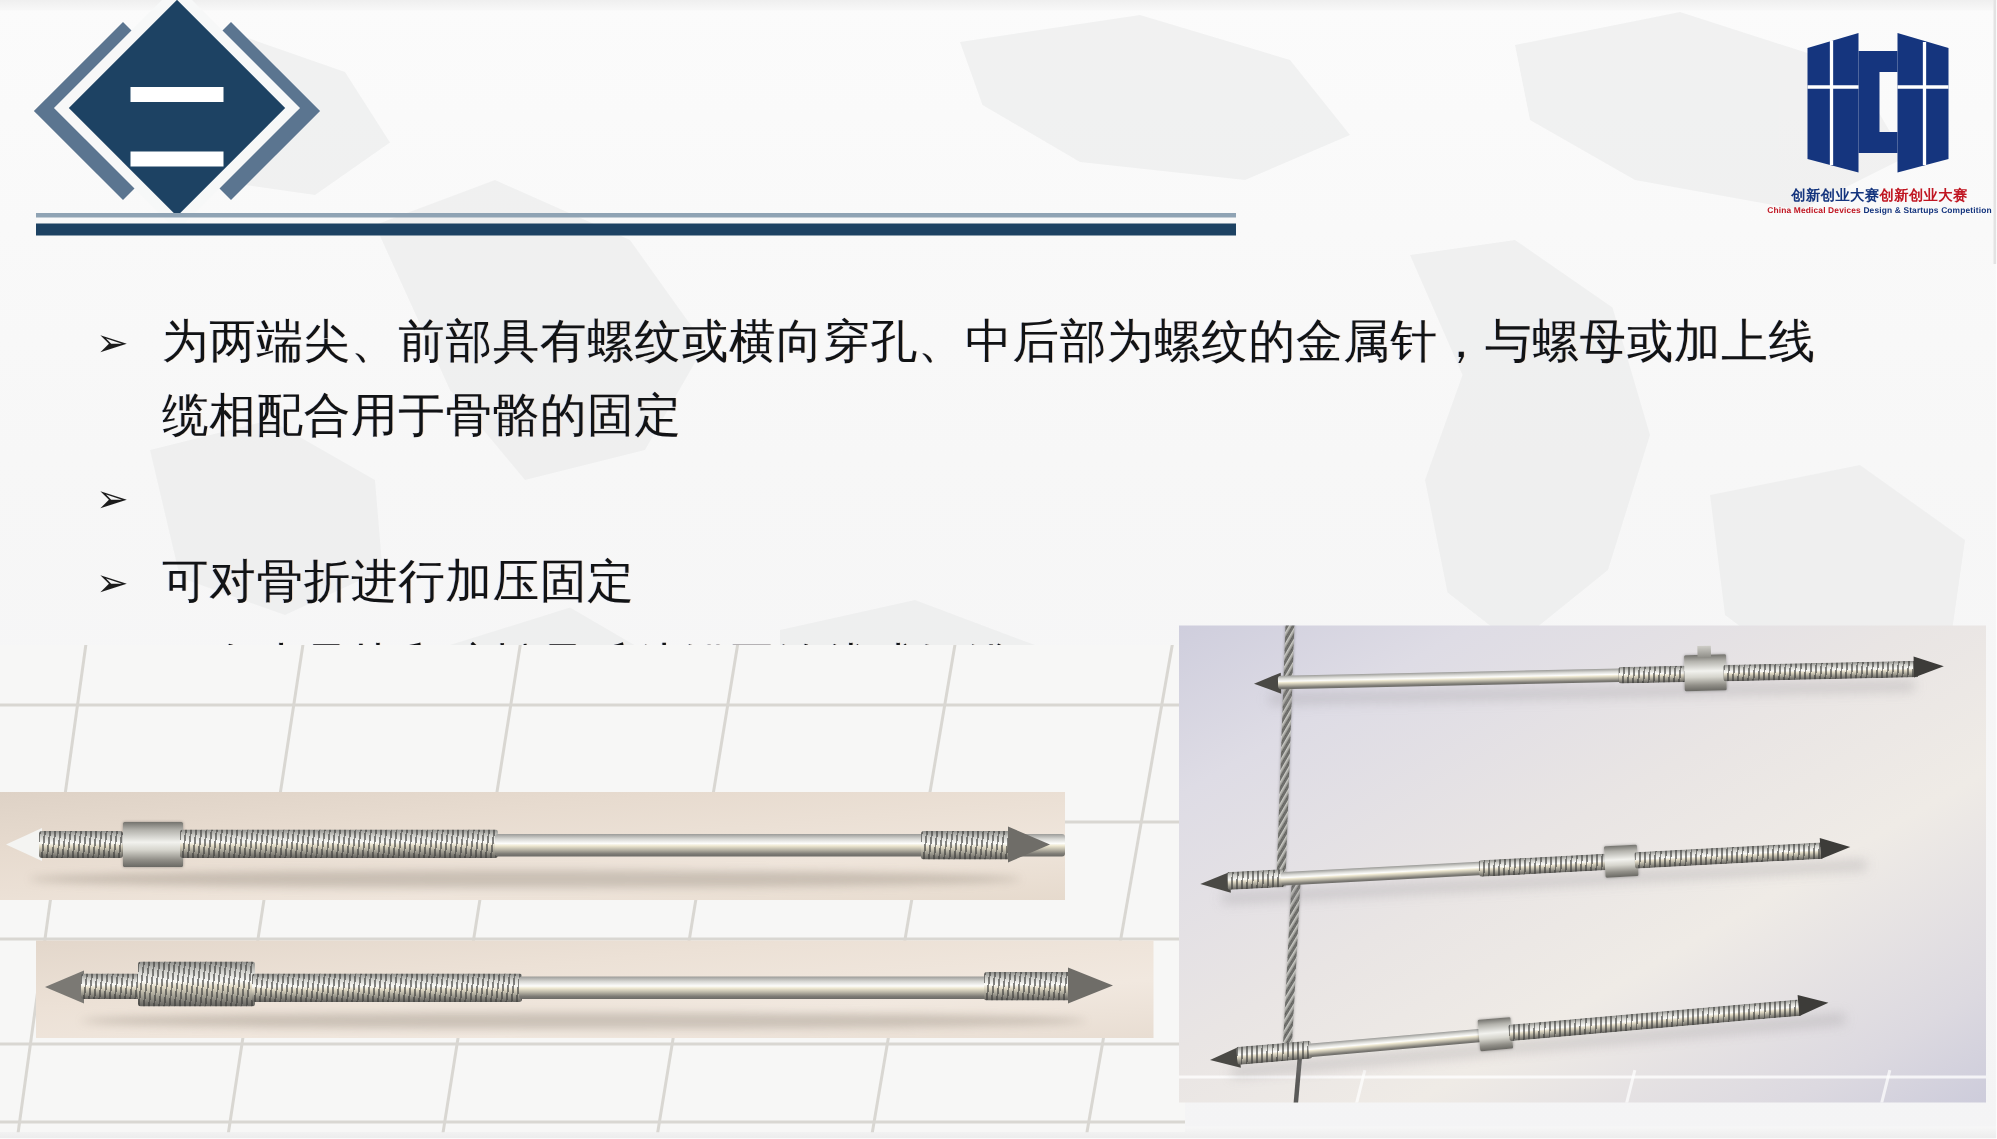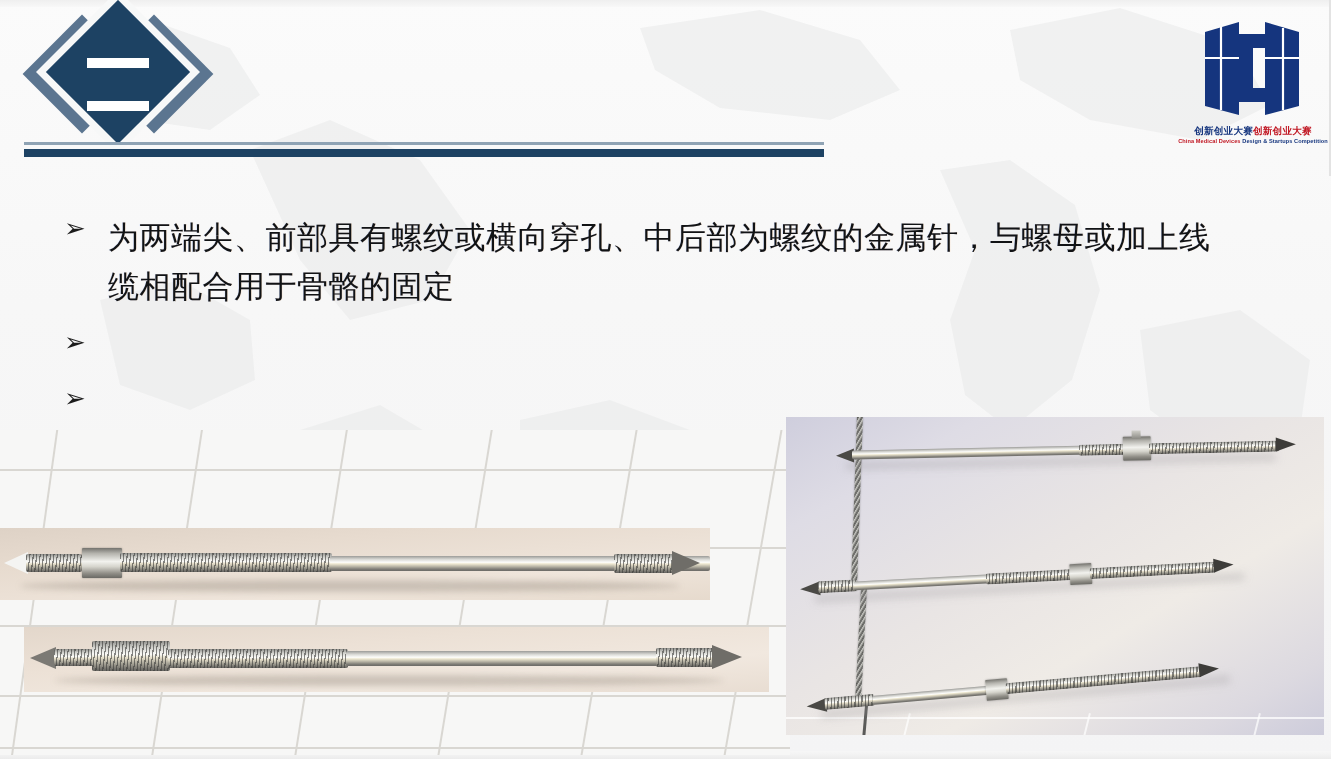--- a/index.html
+++ b/index.html
@@ -63,21 +63,21 @@
   .comp-en .blue{color:#15357e;}
   .comp-divider{position:absolute;right:0;top:0;width:2px;height:176px;
     background:#e3e3e3;}
 
   
   .bullets{position:absolute;left:60px;top:203px;width:1180px;}
   .bullet{display:flex;align-items:flex-start;margin-bottom:6px;}
   .arrow{width:44px;flex:0 0 44px;font-size:26px;color:#1b1b1b;line-height:50px;
     text-align:left;padding-left:4px;}
   .btext{font-size:31px;line-height:49px;color:#111315;letter-spacing:.5px;
-    text-shadow:0.5px 0 0 rgba(255,150,50,.20), -0.5px 0 0 rgba(50,110,255,.20);margin-top:10px;}
+    text-shadow:0.5px 0 0 rgba(255,150,50,.20), -0.5px 0 0 rgba(50,110,255,.20);}
 
   
   .tilefloor{position:absolute;left:0;top:430px;width:790px;height:325px;overflow:hidden;}
   .tilefloor svg{display:block;}
 
   
   .photoA{position:absolute;left:0px;top:528px;width:710px;height:72px;
     background:linear-gradient(175deg,#ded2c6 0%,#e7dbcf 30%,#efe5db 70%,#e6dacd 100%);
     overflow:hidden;}
   .photoB{position:absolute;left:24px;top:627px;width:745px;height:65px;
@@ -178,20 +178,21 @@
   <div class="bullets">
     <div class="bullet">
       <span class="arrow">➢</span>
       <span class="btext">为两端尖、前部具有螺纹或横向穿孔、中后部为螺纹的金属针，与螺母或加上线缆相配合用于骨骼的固定</span>
     </div>
     <div class="bullet">
       <span class="arrow">➢</span>
     </div>
     <div class="bullet">
       <span class="arrow">➢</span>
+      <span class="btext">可对骨折进行加压固定</span>
     </div>
     <div class="bullet">
       <span class="arrow">➢</span>
       <span class="btext">可在小骨块和疏松骨质处锚固缝线或钢缆</span>
     </div>
   </div>
 
   <div class="tilefloor">
     <svg width="790" height="325" viewBox="0 0 790 325" aria-hidden="true">
       <rect width="790" height="325" fill="#f7f7f6"></rect>

